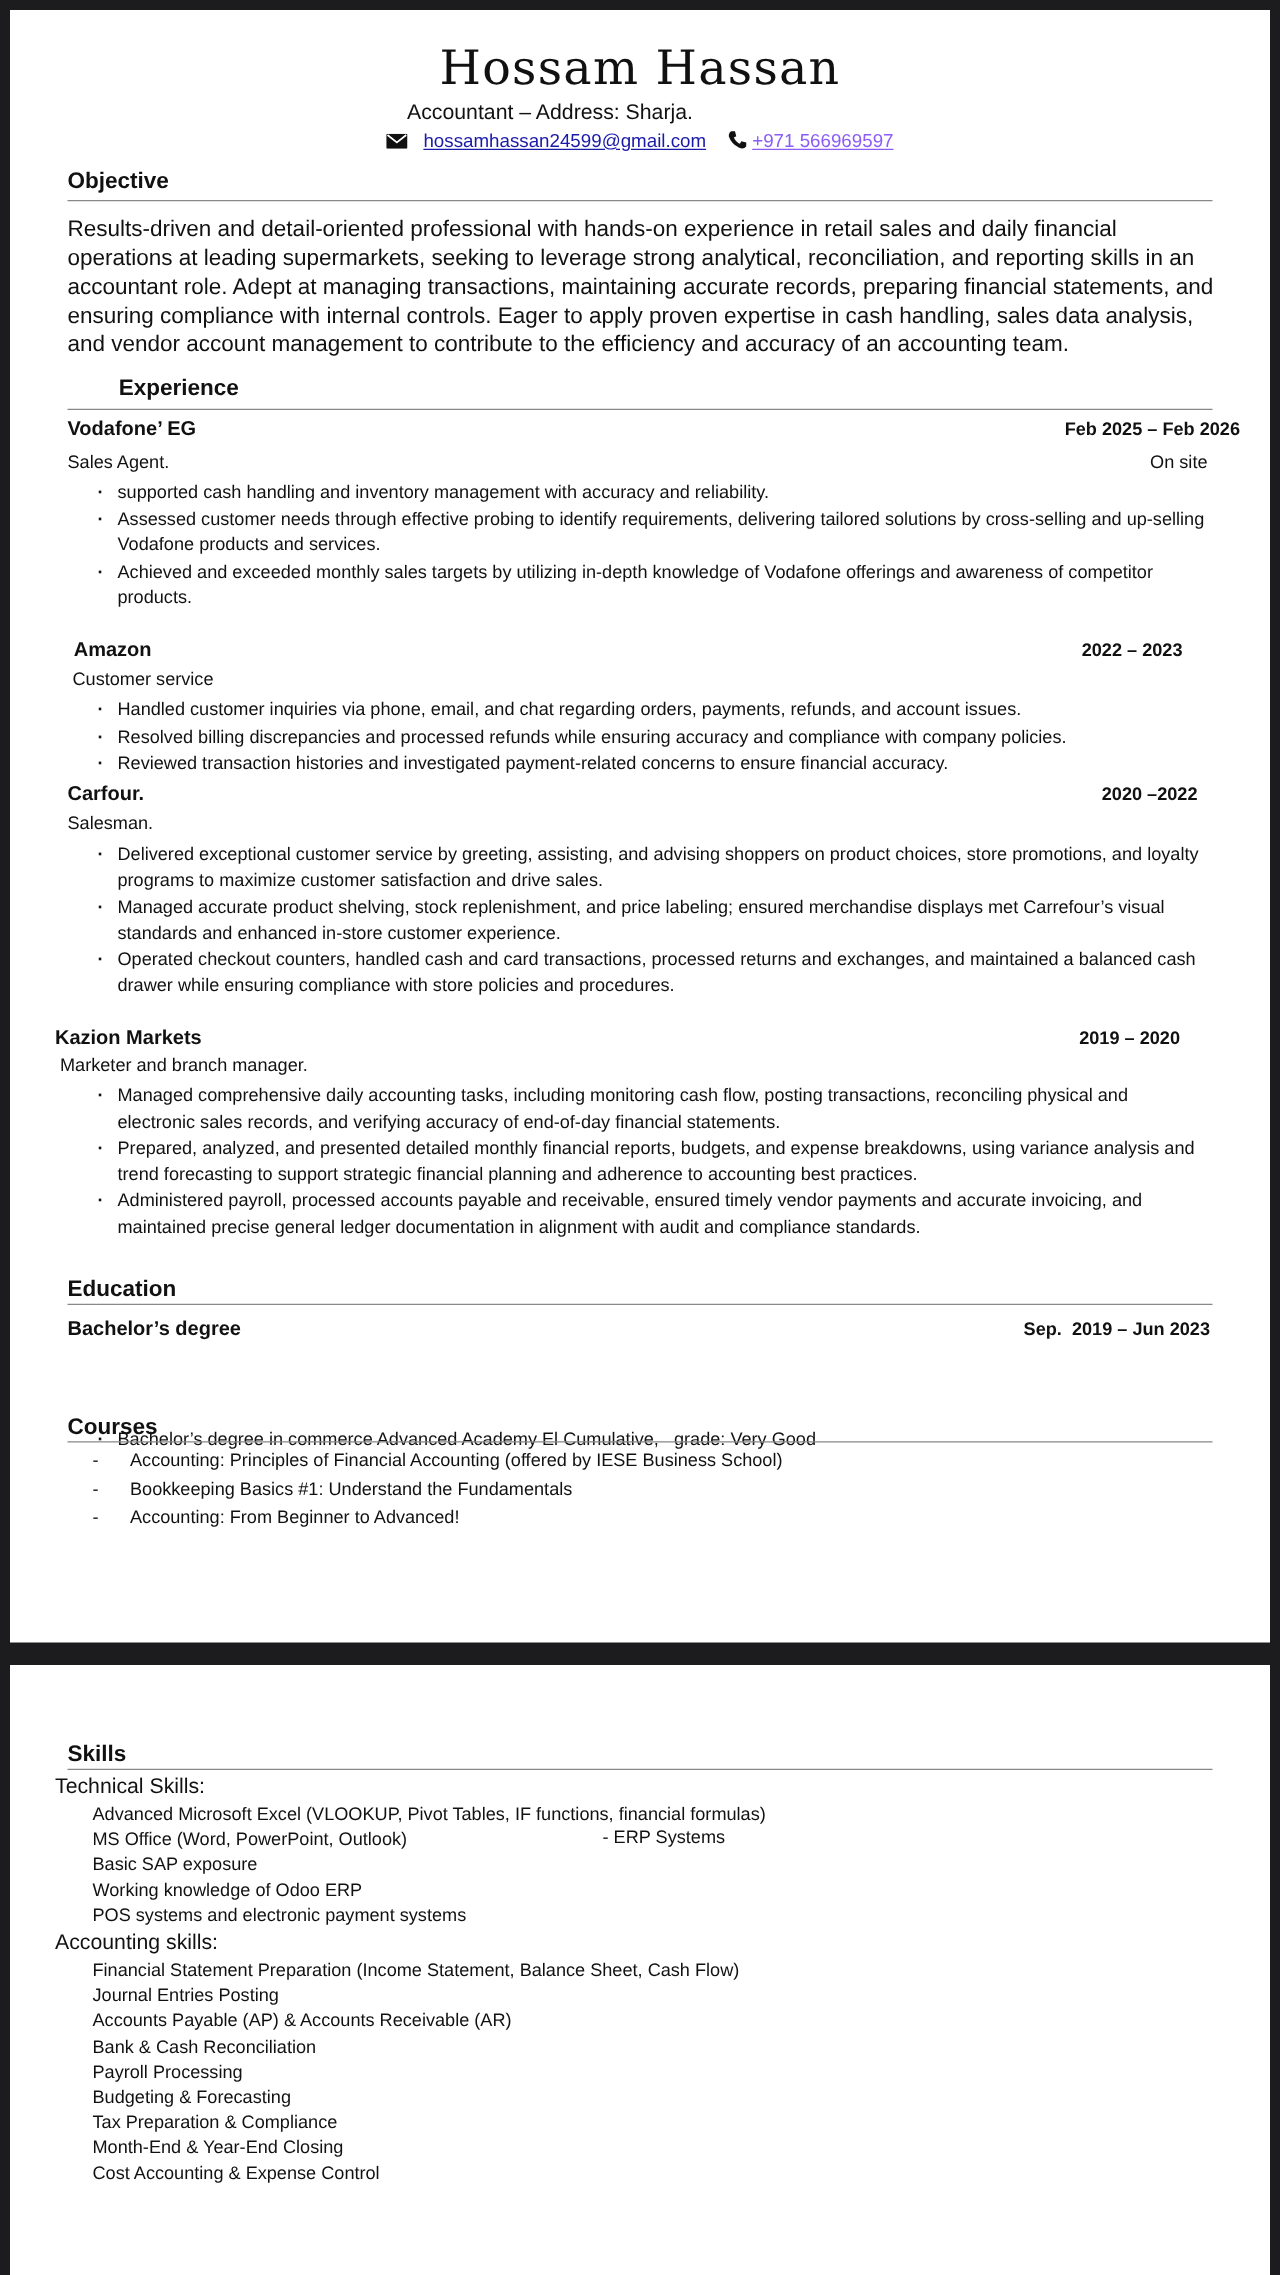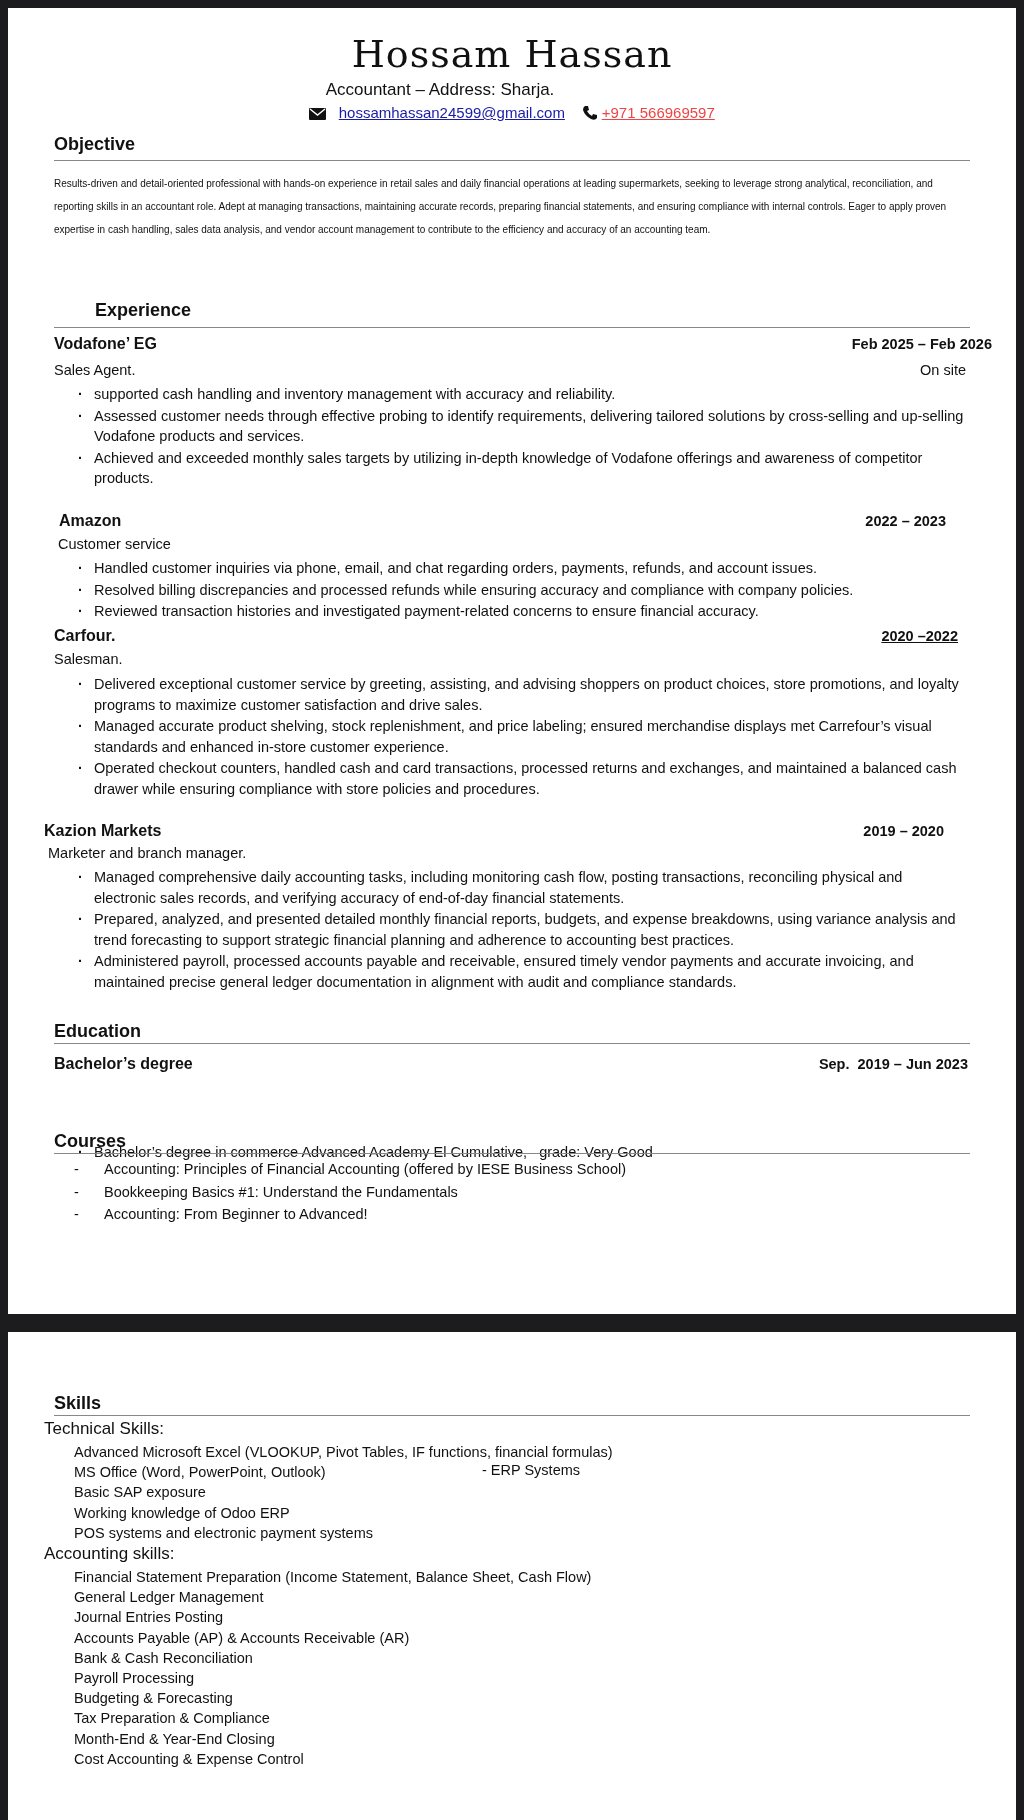--- a/index.html
+++ b/index.html
@@ -6,25 +6,25 @@
   body { width:1024px; height:1820px; background:#1c1c1e; position:relative; overflow:hidden;
          font-family:"Liberation Sans", sans-serif; color:#111; }
   .page { position:absolute; left:8px; width:1008px; background:#fff; }
   #page1 { top:8px; height:1306px; }
   #page2 { top:1332px; height:488px; }
   .abs { position:absolute; white-space:nowrap; }
   .name { font-family:"DejaVu Serif", serif; font-size:38px; letter-spacing:1px; left:0; width:1024px; text-align:center; top:32px; color:#111;}
   .subtitle { font-size:17px; left:0; width:880px; text-align:center; top:80px; }
   .contact { left:0; width:1024px; text-align:center; top:104px; font-size:15px; }
   .contact a { color:#1a1aa8; text-decoration:underline; }
-  .contact .phone { color:#ef4444; text-decoration:underline; }
+  .contact .phone { color:#8b5cf6; text-decoration:underline; }
   .icon { display:inline-block; vertical-align:middle; }
   .section-title { font-size:18px; font-weight:bold; left:54px; }
   .rule { position:absolute; left:54px; width:916px; height:0; border-top:1.5px solid #888; }
-  .body-text { font-size:10px; line-height:23px; }
+  .body-text { font-size:18px; line-height:23px; }
   .company { font-size:16px; font-weight:bold; }
   .dates { font-size:14.5px; font-weight:bold; text-align:center; }
   .role { font-size:14.5px; }
   .bullets { position:absolute; left:78px; width:890px; margin:0; padding:0; list-style:none; font-size:14.5px; line-height:20.5px; }
   .bullets li { position:relative; padding-left:16px; margin-bottom:1px; }
   .bullets li::before { content:"\00B7"; position:absolute; left:0; top:0; font-weight:bold; }
   .courses { position:absolute; left:74px; margin:0; padding:0; list-style:none; font-size:14.5px; line-height:22.5px; }
   .courses li { position:relative; padding-left:30px; }
   .courses li::before { content:"-"; position:absolute; left:0; }
   .skill-head { font-size:17px; left:44px; }
@@ -75,21 +75,21 @@
 <div class="abs company" style="top:512px; left:59px;">Amazon</div>
 <div class="abs dates" style="top:513px; right:78px;">2022 – 2023</div>
 <div class="abs role" style="top:536px; left:58px;">Customer service</div>
 <ul class="bullets" style="top:558px;">
   <li>Handled customer inquiries via phone, email, and chat regarding orders, payments, refunds, and account issues.</li>
   <li>Resolved billing discrepancies and processed refunds while ensuring accuracy and compliance with company policies.</li>
   <li>Reviewed transaction histories and investigated payment-related concerns to ensure financial accuracy.</li>
 </ul>
 
 <div class="abs company" style="top:627px; left:54px;">Carfour.</div>
-<div class="abs dates" style="top:628px; right:66px;text-decoration:underline;">2020 –2022</div>
+<div class="abs dates" style="top:628px; right:66px;">2020 –2022</div>
 <div class="abs role" style="top:651px; left:54px;">Salesman.</div>
 <ul class="bullets" style="top:674px;">
   <li>Delivered exceptional customer service by greeting, assisting, and advising shoppers on product choices, store promotions, and loyalty programs to maximize customer satisfaction and drive sales.</li>
   <li>Managed accurate product shelving, stock replenishment, and price labeling; ensured merchandise displays met Carrefour’s visual standards and enhanced in-store customer experience.</li>
   <li>Operated checkout counters, handled cash and card transactions, processed returns and exchanges, and maintained a balanced cash drawer while ensuring compliance with store policies and procedures.</li>
 </ul>
 
 <div class="abs company" style="top:822px; left:44px;">Kazion Markets</div>
 <div class="abs dates" style="top:823px; right:80px;">2019 – 2020</div>
 <div class="abs role" style="top:845px; left:48px;">Marketer and branch manager.</div>
@@ -125,21 +125,20 @@
   <li>MS Office (Word, PowerPoint, Outlook)</li>
   <li>Basic SAP exposure</li>
   <li>Working knowledge of Odoo ERP</li>
   <li>POS systems and electronic payment systems</li>
 </ul>
 <div class="abs" style="top:1462px; left:482px; font-size:14.5px;">- ERP Systems</div>
 
 <div class="abs skill-head" style="top:1544px;">Accounting skills:</div>
 <ul class="skill-list" style="top:1567px;">
   <li>Financial Statement Preparation (Income Statement, Balance Sheet, Cash Flow)</li>
-  <li>General Ledger Management</li>
   <li>Journal Entries Posting</li>
   <li>Accounts Payable (AP) &amp; Accounts Receivable (AR)</li>
   <li>Bank &amp; Cash Reconciliation</li>
   <li>Payroll Processing</li>
   <li>Budgeting &amp; Forecasting</li>
   <li>Tax Preparation &amp; Compliance</li>
   <li>Month-End &amp; Year-End Closing</li>
   <li>Cost Accounting &amp; Expense Control</li>
 </ul>
 

